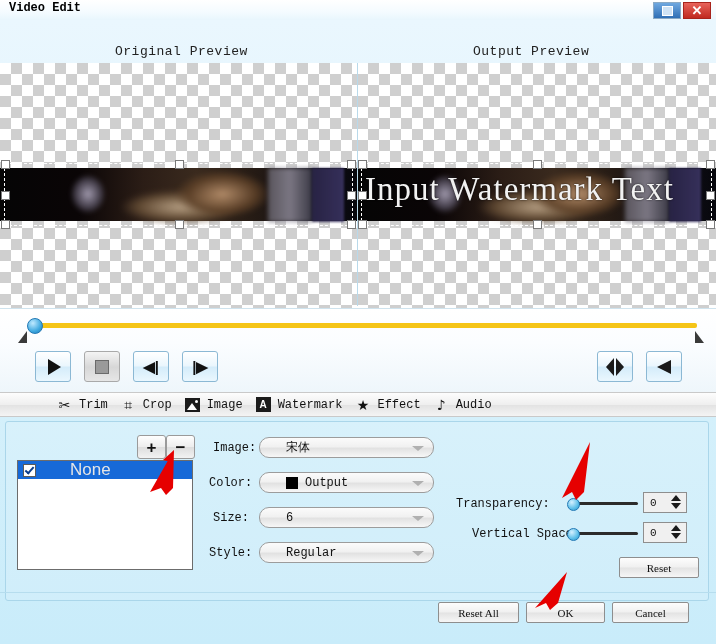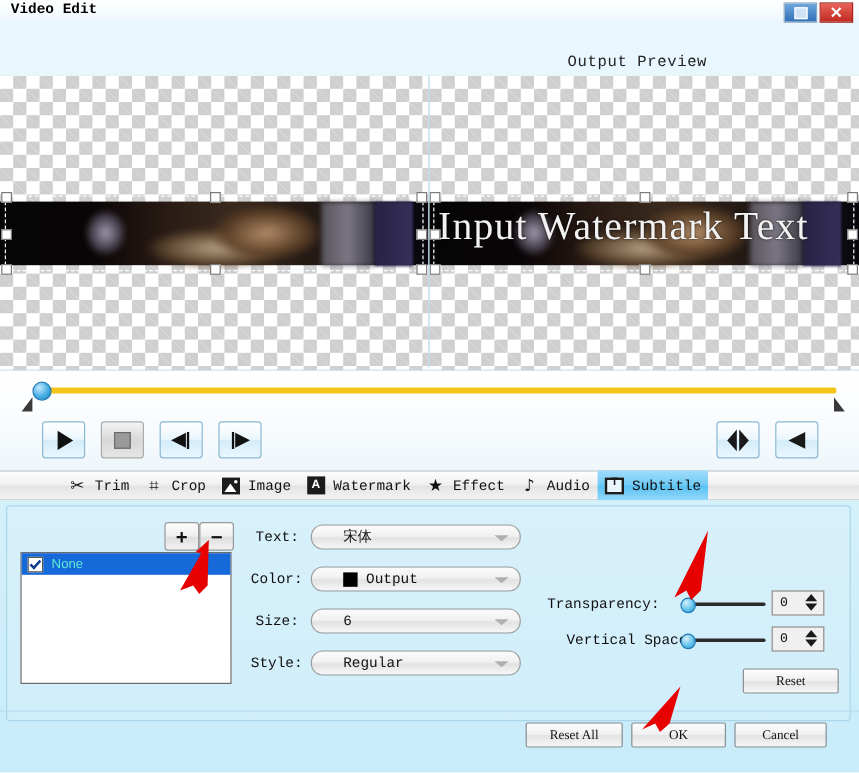--- a/index.html
+++ b/index.html
@@ -159,21 +159,21 @@
   }
 
   .listbox{
     position:absolute;left:17px;top:460px;width:176px;height:110px;
     background:#ffffff;border:1px solid #6c6c6c;box-sizing:border-box;
   }
   .listrow{height:18px;background:#1669d8;display:flex;align-items:center;padding-left:5px;gap:7px;}
   .listrow .cb{width:11px;height:11px;background:#fff;border:1px solid #5a5a5a;position:relative;}
   .listrow .cb:after{content:"";position:absolute;left:3px;top:0px;width:3px;height:7px;border:solid #0b3d8c;
     border-width:0 2px 2px 0;transform:rotate(42deg);}
-  .listrow .txt{font-size:11px;color:#5eead4;font-family:"Liberation Sans",sans-serif;}
+  .listrow .txt{font-size:17px;color:#e5e5e5;font-family:"Liberation Sans",sans-serif;margin-left:27px;}
 
   .pmbtn{
     position:absolute;top:435px;width:27px;height:22px;border-radius:3px;border:1px solid #9a9a9a;
     background:linear-gradient(to bottom,#fefefe,#ededed 50%,#dedede 52%,#f2f2f2);
     display:flex;align-items:center;justify-content:center;font-size:17px;font-weight:bold;color:#111;
     font-family:"Liberation Sans",sans-serif;line-height:1;
   }
   .pmbtn.plus{left:137px;}
   .pmbtn.minus{left:166px;}
 
@@ -226,20 +226,21 @@
       <div class="wbtn max">
           <div class="sq"></div>
         </div>
       <div class="wbtn close">
           <span class="xglyph">✕</span>
         </div>
     </div>
   </div>
 
   <div class="preview-wrap">
+    <div class="prev-label left">Original Preview</div>
     <div class="prev-label right">Output Preview</div>
 
     <div class="canvas left">
       <div class="videoband">
         <div class="blur1"></div>
           <div class="blur2"></div>
           <div class="blur3"></div>
         <div class="blur4"></div>
           <div class="blur5"></div>
       </div>
@@ -332,43 +333,37 @@
       <span class="lbl">Watermark</span>
     </div>
     <div class="tab">
       <span class="ico">★</span>
       <span class="lbl">Effect</span>
     </div>
     <div class="tab">
       <span class="ico">♪</span>
       <span class="lbl">Audio</span>
     </div>
-    <div class="tab active">
-      <span class="ico">
-          <span class="ico-sub"></span>
-        </span>
-      <span class="lbl">Subtitle</span>
-    </div>
   </div>
 
   <div class="panel">
     <div class="panel-inner"></div>
   </div>
 
   <div class="pmbtn plus">+</div>
   <div class="pmbtn minus">−</div>
 
   <div class="listbox">
     <div class="listrow">
       <span class="cb"></span>
       <span class="txt">None</span>
     </div>
   </div>
 
-  <div class="fld-label" style="left:213px;top:441px;">Text:</div>
+  <div class="fld-label" style="left:213px;top:441px;">Image:</div>
   <div class="combo" style="left:259px;top:437px;">
     <span class="val cjk">宋体</span>
     <span class="arrow"></span>
   </div>
 
   <div class="fld-label" style="left:209px;top:476px;">Color:</div>
   <div class="combo" style="left:259px;top:472px;">
     <span class="swatch" style="background: rgb(0, 0, 0);"></span>
     <span class="val">Output</span>
     <span class="arrow"></span>

